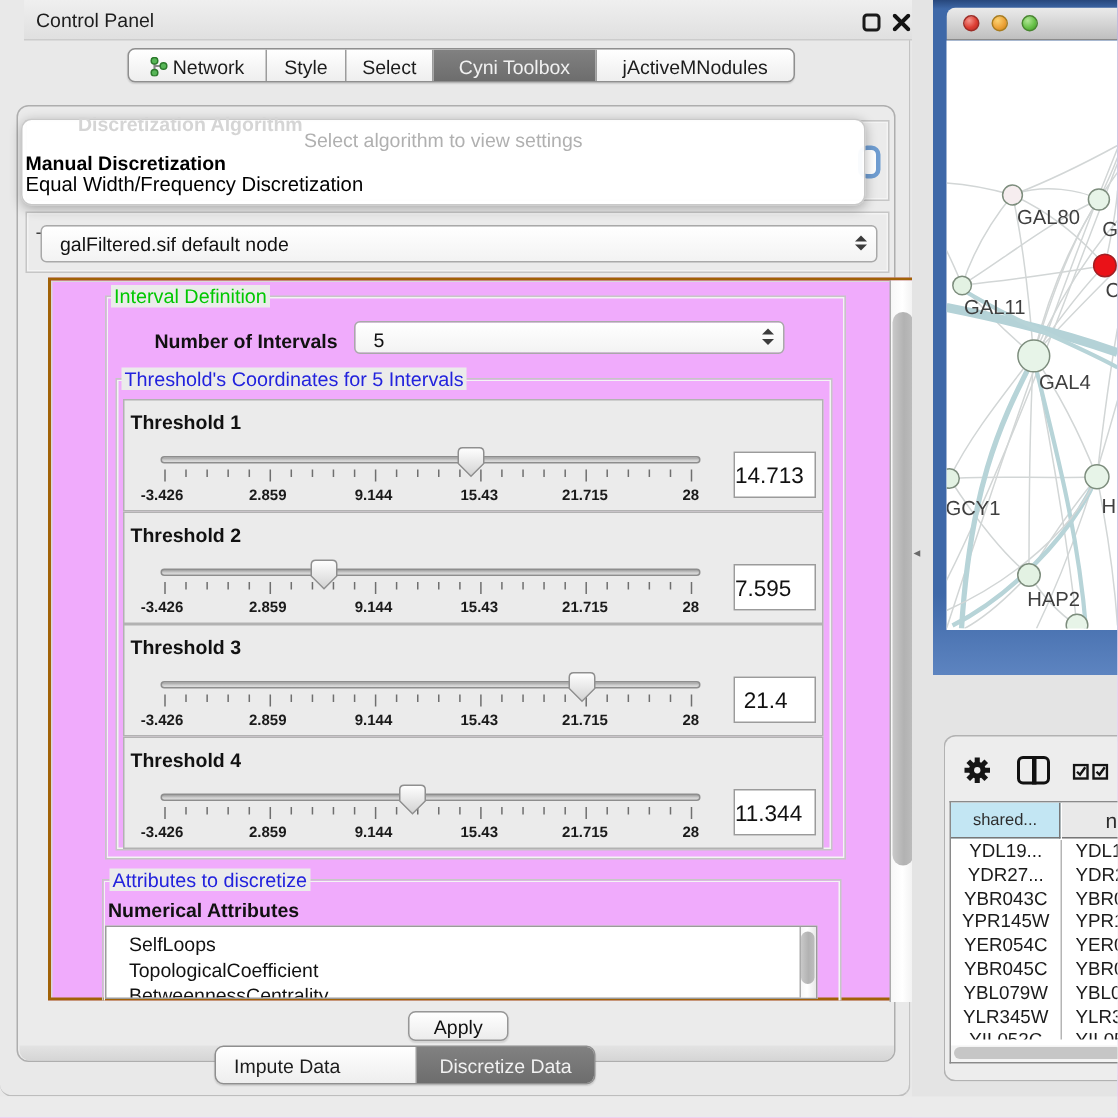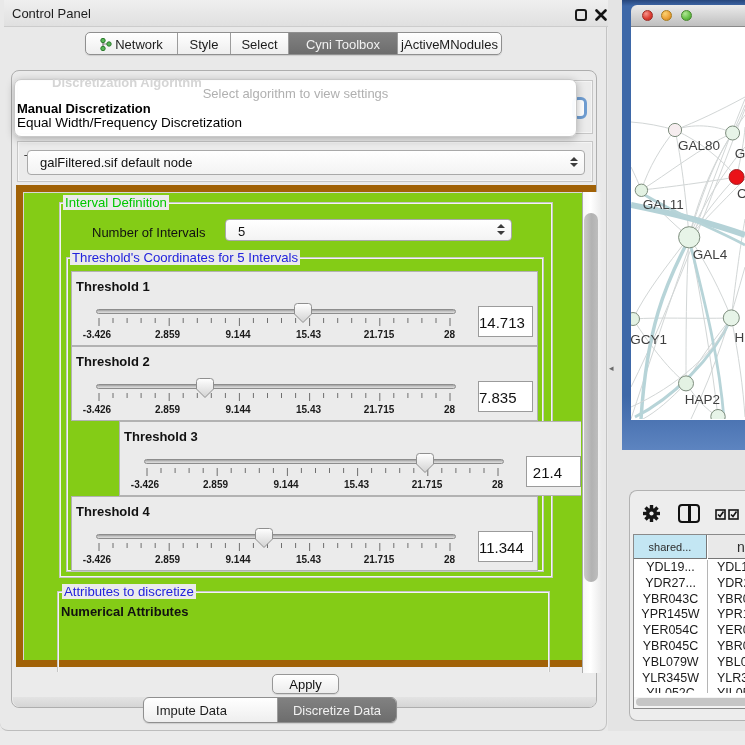--- a/index.html
+++ b/index.html
@@ -5,21 +5,21 @@
   html,body{margin:0;padding:0;}
   *{box-sizing:border-box;}
   body{width:745px;height:745px;overflow:hidden;background:#e9e9e9;
        font-family:"Liberation Sans",sans-serif;-webkit-font-smoothing:antialiased;}
   .abs{position:absolute;}
   #app{position:relative;width:745px;height:745px;}
   
   #cp{left:0;top:0;width:607px;height:731px;background:#e9e9e9;
       border-right:1px solid #c3c3c3;border-bottom:1px solid #bdbdbd;
       border-radius:0 0 8px 8px;}
-  #cptitle{left:4px;top:0;width:607px;height:27px;
+  #cptitle{left:16px;top:0;width:607px;height:27px;
       background:linear-gradient(#efefef,#e0e0e0);border-bottom:1px solid #cccccc;}
   #cptitle .t{position:absolute;left:8px;top:6px;font-size:13px;color:#1d1d1d;}
   .floatbtn{left:575px;top:9px;width:12px;height:12px;border:2px solid #1a1a1a;border-radius:3px;}
   
   .seg{display:flex;border:1px solid #8f8f8f;border-radius:5px;overflow:hidden;
        background:linear-gradient(#ffffff,#eeeeee);box-shadow:0 1px 1px rgba(0,0,0,0.12);}
   .seg .s{font-size:13px;color:#1c1c1c;text-align:center;line-height:21px;
           border-left:1px solid #9c9c9c;white-space:nowrap;}
   .seg .s:first-child{border-left:none;}
   .seg .sel{background:linear-gradient(#818181,#6d6d6d);color:#f1f1f1;}
@@ -43,22 +43,22 @@
          border-bottom:4.5px solid #3c3c3c;margin-bottom:2.5px;}
   .arrows .dn{display:block;width:0;height:0;border-left:4px solid transparent;border-right:4px solid transparent;
          border-top:4.5px solid #3c3c3c;}
   
   #popup{left:14px;top:79px;width:563px;height:58px;background:rgba(255,255,255,0.96);
          border:1px solid #c9c9c9;border-radius:7px;box-shadow:0 2px 8px rgba(0,0,0,0.28);}
   #popup .i1{position:absolute;left:0;width:100%;top:6px;text-align:center;color:#b0b0b0;font-size:13px;}
   #popup .i2{position:absolute;left:2px;top:21px;font-weight:bold;color:#000;font-size:13px;}
   #popup .i3{position:absolute;left:2px;top:34.5px;color:#000;font-size:13.5px;}
   
-  #scrollpane{left:4px;top:114px;width:580px;height:482px;border:7px solid #a16207;
-              box-shadow:inset 1px 1px 0 #d8d8d8;background:#84cc16;}
+  #scrollpane{left:20px;top:114px;width:580px;height:482px;border:2px solid #a16207;
+              box-shadow:inset 1px 1px 0 #d8d8d8;background:#f0abfc;}
   .vtrack{background:linear-gradient(90deg,#f7f7f7,#ffffff 40%,#e9e9e9);border-left:1px solid #ababab;}
   .vthumb{background:linear-gradient(90deg,#c9c9c9,#b2b2b2 55%,#bdbdbd);border-radius:7px;}
   
   .tbox{left:48px;width:467px;height:75px;border:1px solid #b2b2b2;background:#ebebeb;}
   .tbox .ttl{position:absolute;left:4px;top:7px;font-size:13px;font-weight:bold;color:#111;}
   .track{position:absolute;left:24px;top:37px;width:360px;height:5px;border:1px solid #8d8d8d;
          border-radius:3px;background:linear-gradient(#9f9f9f,#cfcfcf 60%,#dddddd);}
   .vbox{position:absolute;left:406px;top:34px;width:55px;height:31px;border:1px solid #9b9b9b;
         background:#ffffff;font-size:15px;color:#111;text-align:right;line-height:31px;padding-right:18px;}
   .thumb{position:absolute;width:20px;height:22px;}
@@ -100,21 +100,21 @@
       <div class="s" style="width:91px;"><svg width="12" height="13" viewBox="0 0 12 13" style="vertical-align:-2px;margin-right:3px;">
             <line x1="3" y1="3" x2="3" y2="11" stroke="#888" stroke-width="1.4"></line>
             <line x1="3" y1="6" x2="9" y2="6" stroke="#888" stroke-width="1.2"></line>
             <circle cx="3" cy="2.5" r="2.2" fill="#57b657" stroke="#2c7a2c"></circle>
             <circle cx="9" cy="6" r="2.2" fill="#57b657" stroke="#2c7a2c"></circle>
             <circle cx="3" cy="10.5" r="2.2" fill="#57b657" stroke="#2c7a2c"></circle>
           </svg>Network</div>
       <div class="s" style="width:53px;">Style</div>
       <div class="s" style="width:58px;">Select</div>
       <div class="s sel" style="width:109px;">Cyni Toolbox</div>
-      <div class="s" style="width:104px;">jActiveMNodules</div>
+      <div class="s" style="width:132px;">jActiveMNodules</div>
     </div>
 
     <div id="content" class="abs">
 
       <div class="abs groupbox" style="left:5px;top:9px;width:576px;height:54px;"></div>
       <div class="abs" style="left:40px;top:4px;font-size:13px;font-weight:bold;color:#d5d5d5;z-index:6;">Discretization Algorithm</div>
       <div class="abs" style="left:560px;top:26px;width:15px;height:22px;border:3px solid #6f9dd1;border-radius:6px;background:#fff;"></div>
 
       <div class="abs groupbox" style="left:5px;top:70px;width:576px;height:41px;"></div>
       <div class="abs" style="left:9px;top:81px;font-size:13px;color:#404040;background:#ebebeb;padding:0 3px;">Table Data</div>
@@ -125,21 +125,21 @@
             <span class="dn"></span>
           </span>
       </div>
 
       <div id="scrollpane" class="abs">
         <div id="settings" class="abs" style="left:0;top:0;width:558px;height:480px;overflow:hidden;">
 
           <div class="abs groupbox" style="left:36px;top:10px;width:494px;height:376px;"></div>
           <div class="gtitle" style="left:40px;top:3px;color:#00c800;">Interval Definition</div>
 
-          <div class="abs" style="left:69px;top:33px;font-size:13px;font-weight:normal;color:#111;">Number of Intervals</div>
+          <div class="abs" style="left:69px;top:33px;font-size:13px;font-weight:bold;color:#111;">Number of Intervals</div>
           <div class="abs combo" style="left:202px;top:27px;width:287px;height:22px;">
             <span class="ct">5</span>
             <span class="arrows">
                 <span class="up"></span>
                 <span class="dn"></span>
               </span>
           </div>
 
           <div class="abs groupbox" style="left:43px;top:65px;width:478px;height:315px;"></div>
           <div class="gtitle" style="left:47px;top:58px;color:#2222dd;">Threshold's Coordinates for 5 Intervals</div>
@@ -231,23 +231,23 @@
               </svg>
   <svg class="thumb" style="left:123px;top:30px;" width="20" height="22" viewBox="0 0 20 22">
     <defs>
                   <linearGradient id="thg154" x1="0" y1="0" x2="0" y2="1">
                     <stop offset="0" stop-color="#ffffff"></stop>
                     <stop offset="1" stop-color="#d2d2d2"></stop>
                   </linearGradient>
                 </defs>
     <path d="M4.5 1.5 h11 q3 0 3 3 v7.5 l-8.5 8.5 l-8.5 -8.5 v-7.5 q0 -3 3 -3 z" fill="url(#thg154)" stroke="#8f8f8f" stroke-width="1"></path>
   </svg>
-  <div class="vbox">7.835</div>
+  <div class="vbox">7.595</div>
 </div>
-<div class="tbox abs" style="top:229px;margin-left:48px;">
+<div class="tbox abs" style="top:229px;">
   <div class="ttl">Threshold 3</div>
   <div class="track abs"></div>
   <svg class="abs" style="left:4px;top:45px;" width="440" height="24" viewBox="0 0 440 24">
                 <line x1="23.0" y1="1" x2="23.0" y2="9" stroke="#6f6f6f" stroke-width="1"></line>
                 <line x1="37.0" y1="1" x2="37.0" y2="6" stroke="#6f6f6f" stroke-width="1"></line>
                 <line x1="51.1" y1="1" x2="51.1" y2="6" stroke="#6f6f6f" stroke-width="1"></line>
                 <line x1="65.1" y1="1" x2="65.1" y2="6" stroke="#6f6f6f" stroke-width="1"></line>
                 <line x1="79.2" y1="1" x2="79.2" y2="6" stroke="#6f6f6f" stroke-width="1"></line>
                 <line x1="93.2" y1="1" x2="93.2" y2="9" stroke="#6f6f6f" stroke-width="1"></line>
                 <line x1="107.2" y1="1" x2="107.2" y2="6" stroke="#6f6f6f" stroke-width="1"></line>
@@ -333,20 +333,27 @@
                   </linearGradient>
                 </defs>
     <path d="M4.5 1.5 h11 q3 0 3 3 v7.5 l-8.5 8.5 l-8.5 -8.5 v-7.5 q0 -3 3 -3 z" fill="url(#thg304)" stroke="#8f8f8f" stroke-width="1"></path>
   </svg>
   <div class="vbox">11.344</div>
 </div>
 
           <div class="abs groupbox" style="left:34px;top:399px;width:493px;height:90px;"></div>
           <div class="gtitle" style="left:39px;top:392px;color:#2222dd;">Attributes to discretize</div>
           <div class="abs" style="left:38px;top:412px;font-size:13px;font-weight:bold;color:#111;">Numerical Attributes</div>
+          <div class="abs" style="left:36px;top:430px;width:475px;height:49px;background:#fff;border:1px solid #9b9b9b;overflow:hidden;">
+            <div class="listitem" style="top:4px;">SelfLoops</div>
+            <div class="listitem" style="top:21px;">TopologicalCoefficient</div>
+            <div class="listitem" style="top:38px;">BetweennessCentrality</div>
+            <div class="abs vtrack" style="right:0;top:0;width:11px;height:49px;"></div>
+            <div class="abs vthumb" style="right:1px;top:3px;width:9px;height:35px;"></div>
+          </div>
         </div>
 
         <div class="abs vtrack" style="left:559px;top:0;width:20px;height:481px;"></div>
         <div class="abs vthumb" style="left:561px;top:21px;width:14px;height:369px;"></div>
       </div>
 
       <div class="botstrip abs"></div>
       <div id="apply" class="abs">Apply</div>
     </div>
 

